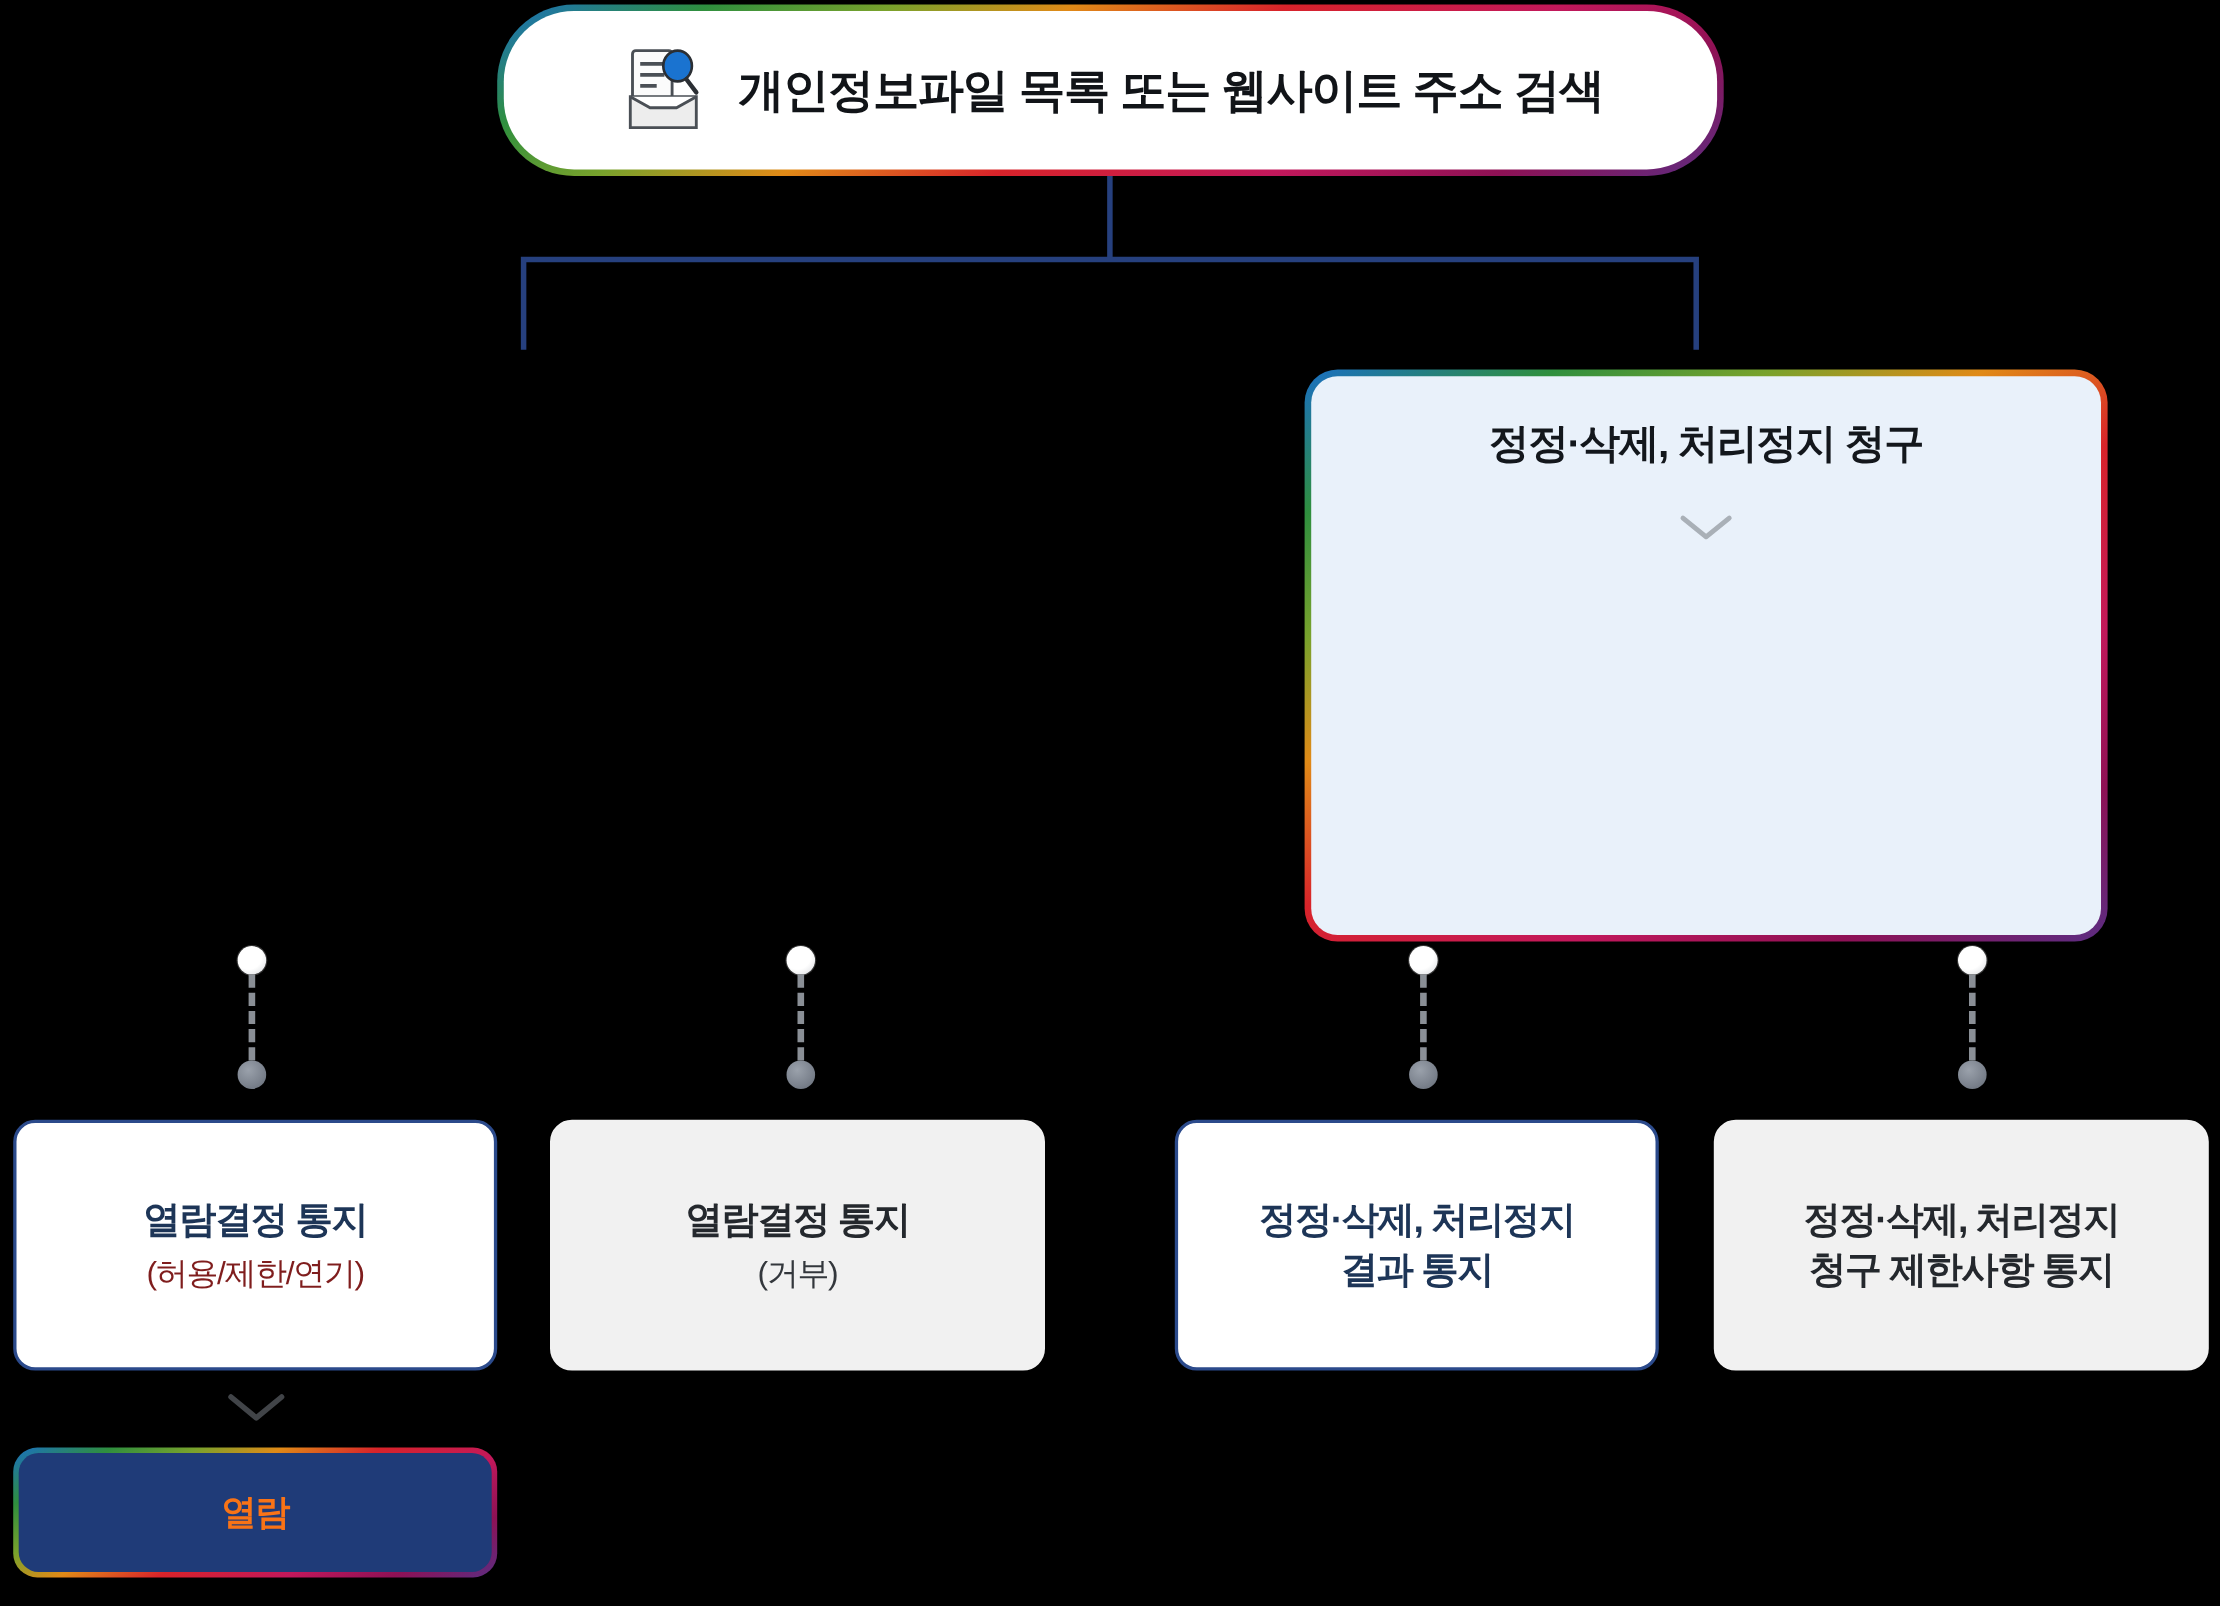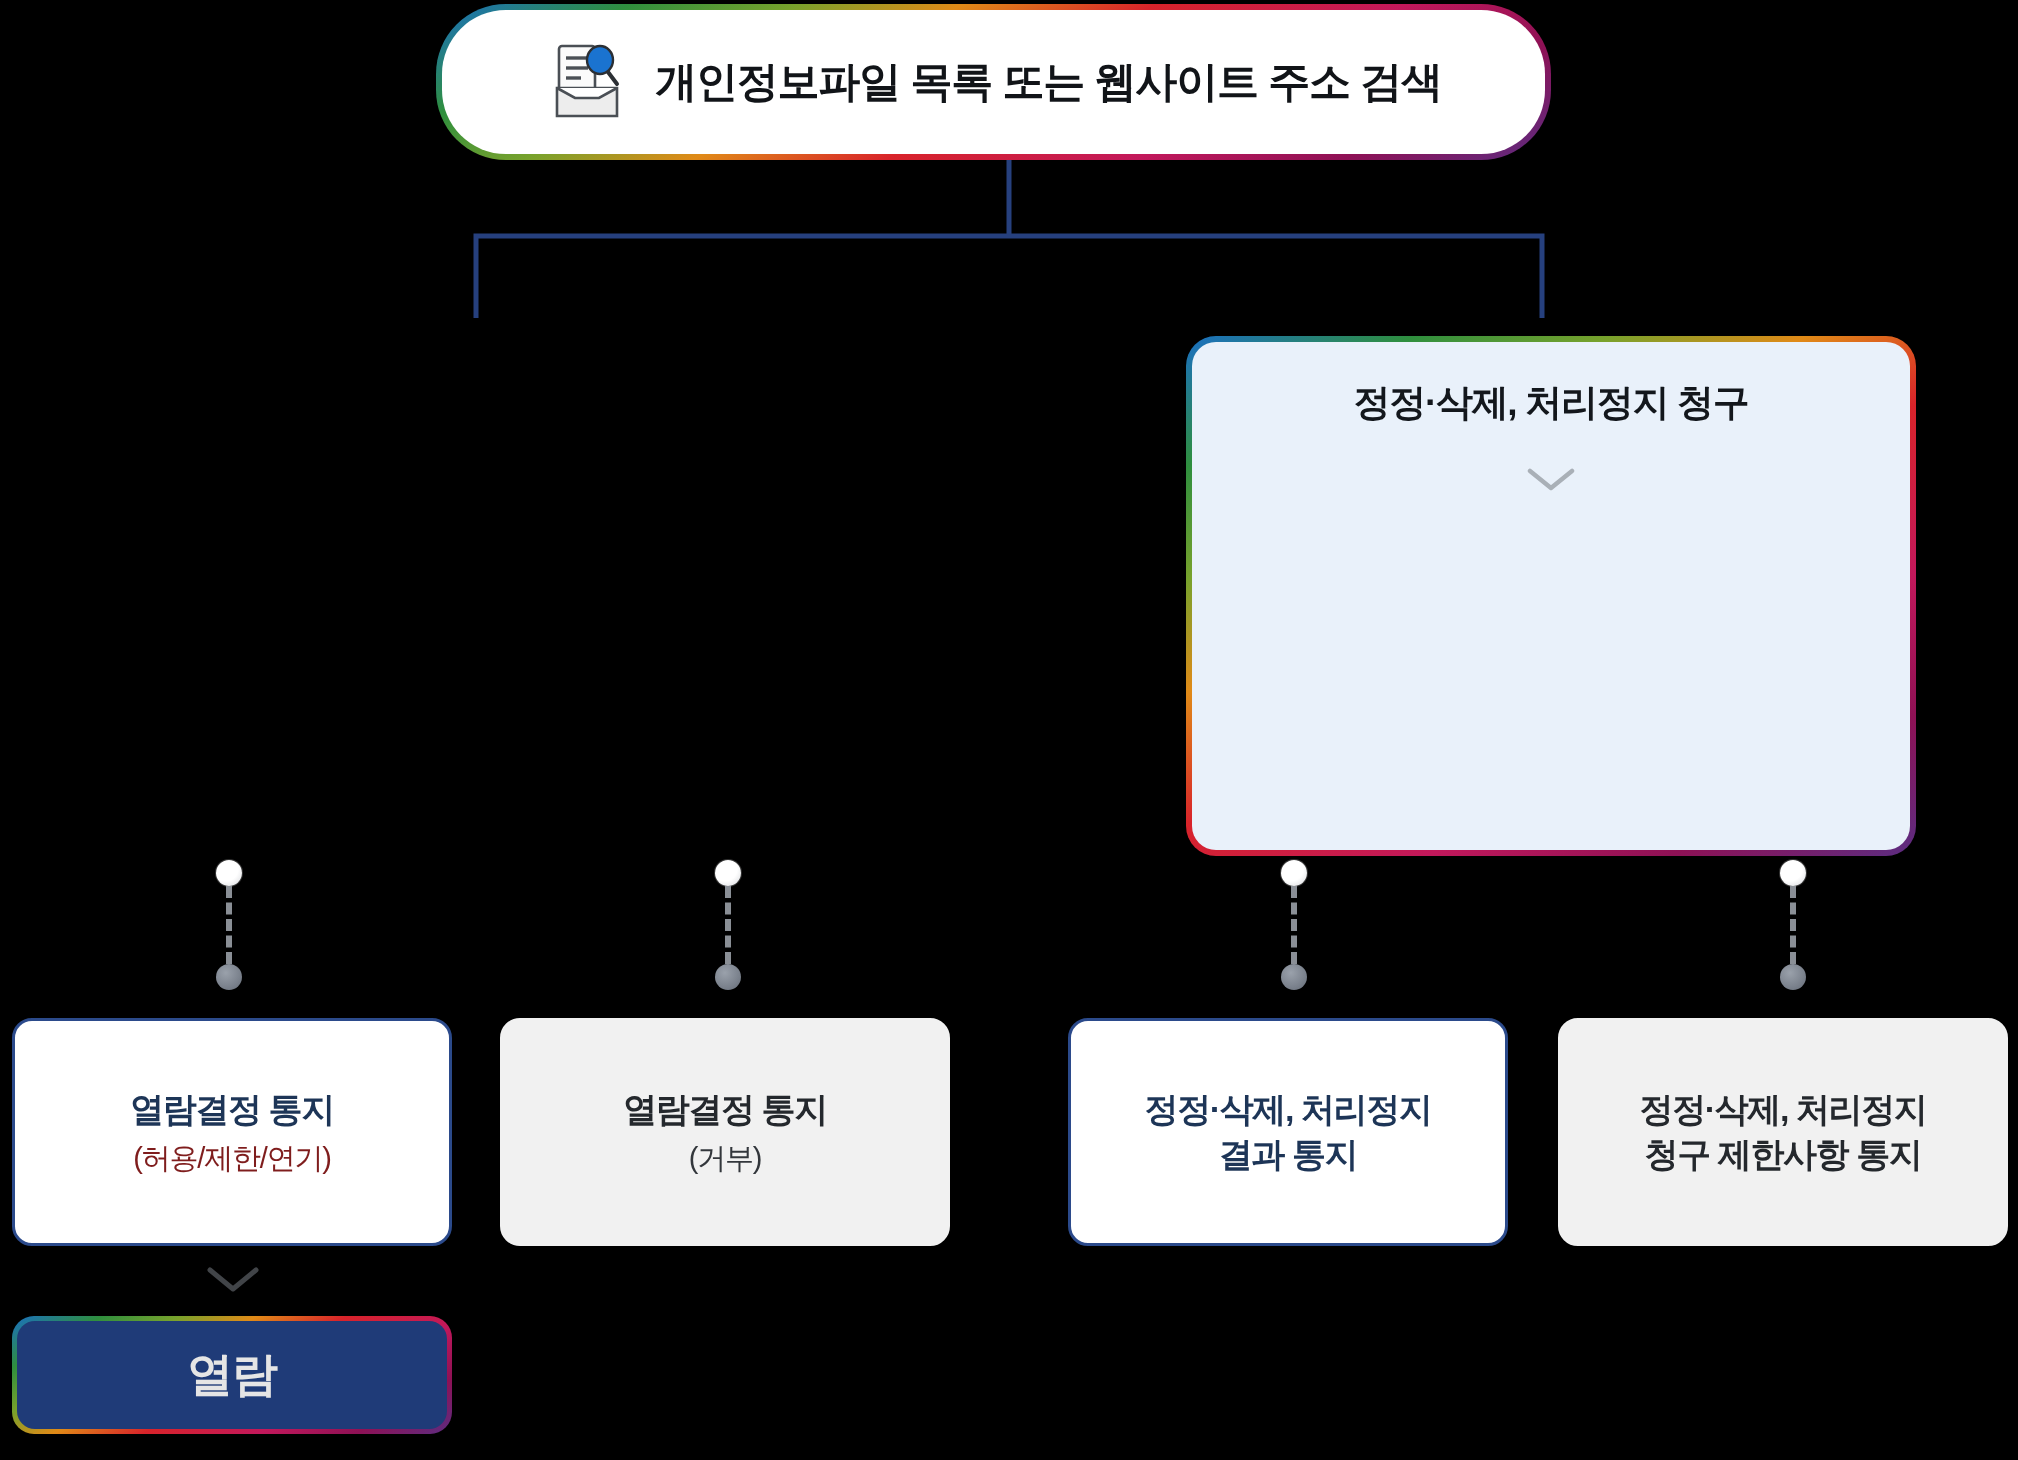--- a/index.html
+++ b/index.html
@@ -29,21 +29,21 @@
   .grad-wrap.pill { border-radius: 70px; padding: 6px; }
   .grad-inner {
     width: 100%; height: 100%;
     border-radius: 22px;
     background: #ffffff;
     display: flex; align-items: center; justify-content: center;
   }
   .grad-wrap.pill > .grad-inner { border-radius: 64px; }
 
   
-  #top-pill { left: 436px; top: 4px; width: 1115px; height: 156px; }
+  #top-pill { left: 452px; top: 4px; width: 1115px; height: 156px; }
   #top-pill .grad-inner {
     gap: 26px; padding: 0 40px;
   }
   .pill-label {
     font-size: 42px; font-weight: 700; color: #111418;
     letter-spacing: -1.2px; white-space: nowrap;
   }
 
   
   .doc-icon { width: 84px; height: 84px; flex: 0 0 84px; position: relative; }
@@ -125,21 +125,21 @@
   #res3 { left: 1068px; top: 1018px; width: 440px; height: 228px; }
   #res4 { left: 1558px; top: 1018px; width: 450px; height: 228px; }
 
   
   #final-chev { position: absolute; left: 203px; top: 1262px; width: 60px; height: 34px; opacity: .6; }
   #final-box { left: 12px; top: 1316px; width: 440px; height: 118px; border-radius: 22px; padding: 5px; }
   #final-box .grad-inner {
     border-radius: 18px; background: #1f3b78;
   }
   .final-label {
-    font-size: 46px; font-weight: 700; color: #e5e5e5; letter-spacing: -1.3px;
+    font-size: 32px; font-weight: 700; color: #f97316; letter-spacing: -1.3px;
   }
 </style>
 </head>
 <body>
 
 <div id="stage">
 
   <svg id="lines" viewBox="0 0 2018 1460" xmlns="http://www.w3.org/2000/svg">
     <g stroke="#26407e" stroke-width="5" fill="none">
       <path d="M1009,160 L1009,236"></path>

